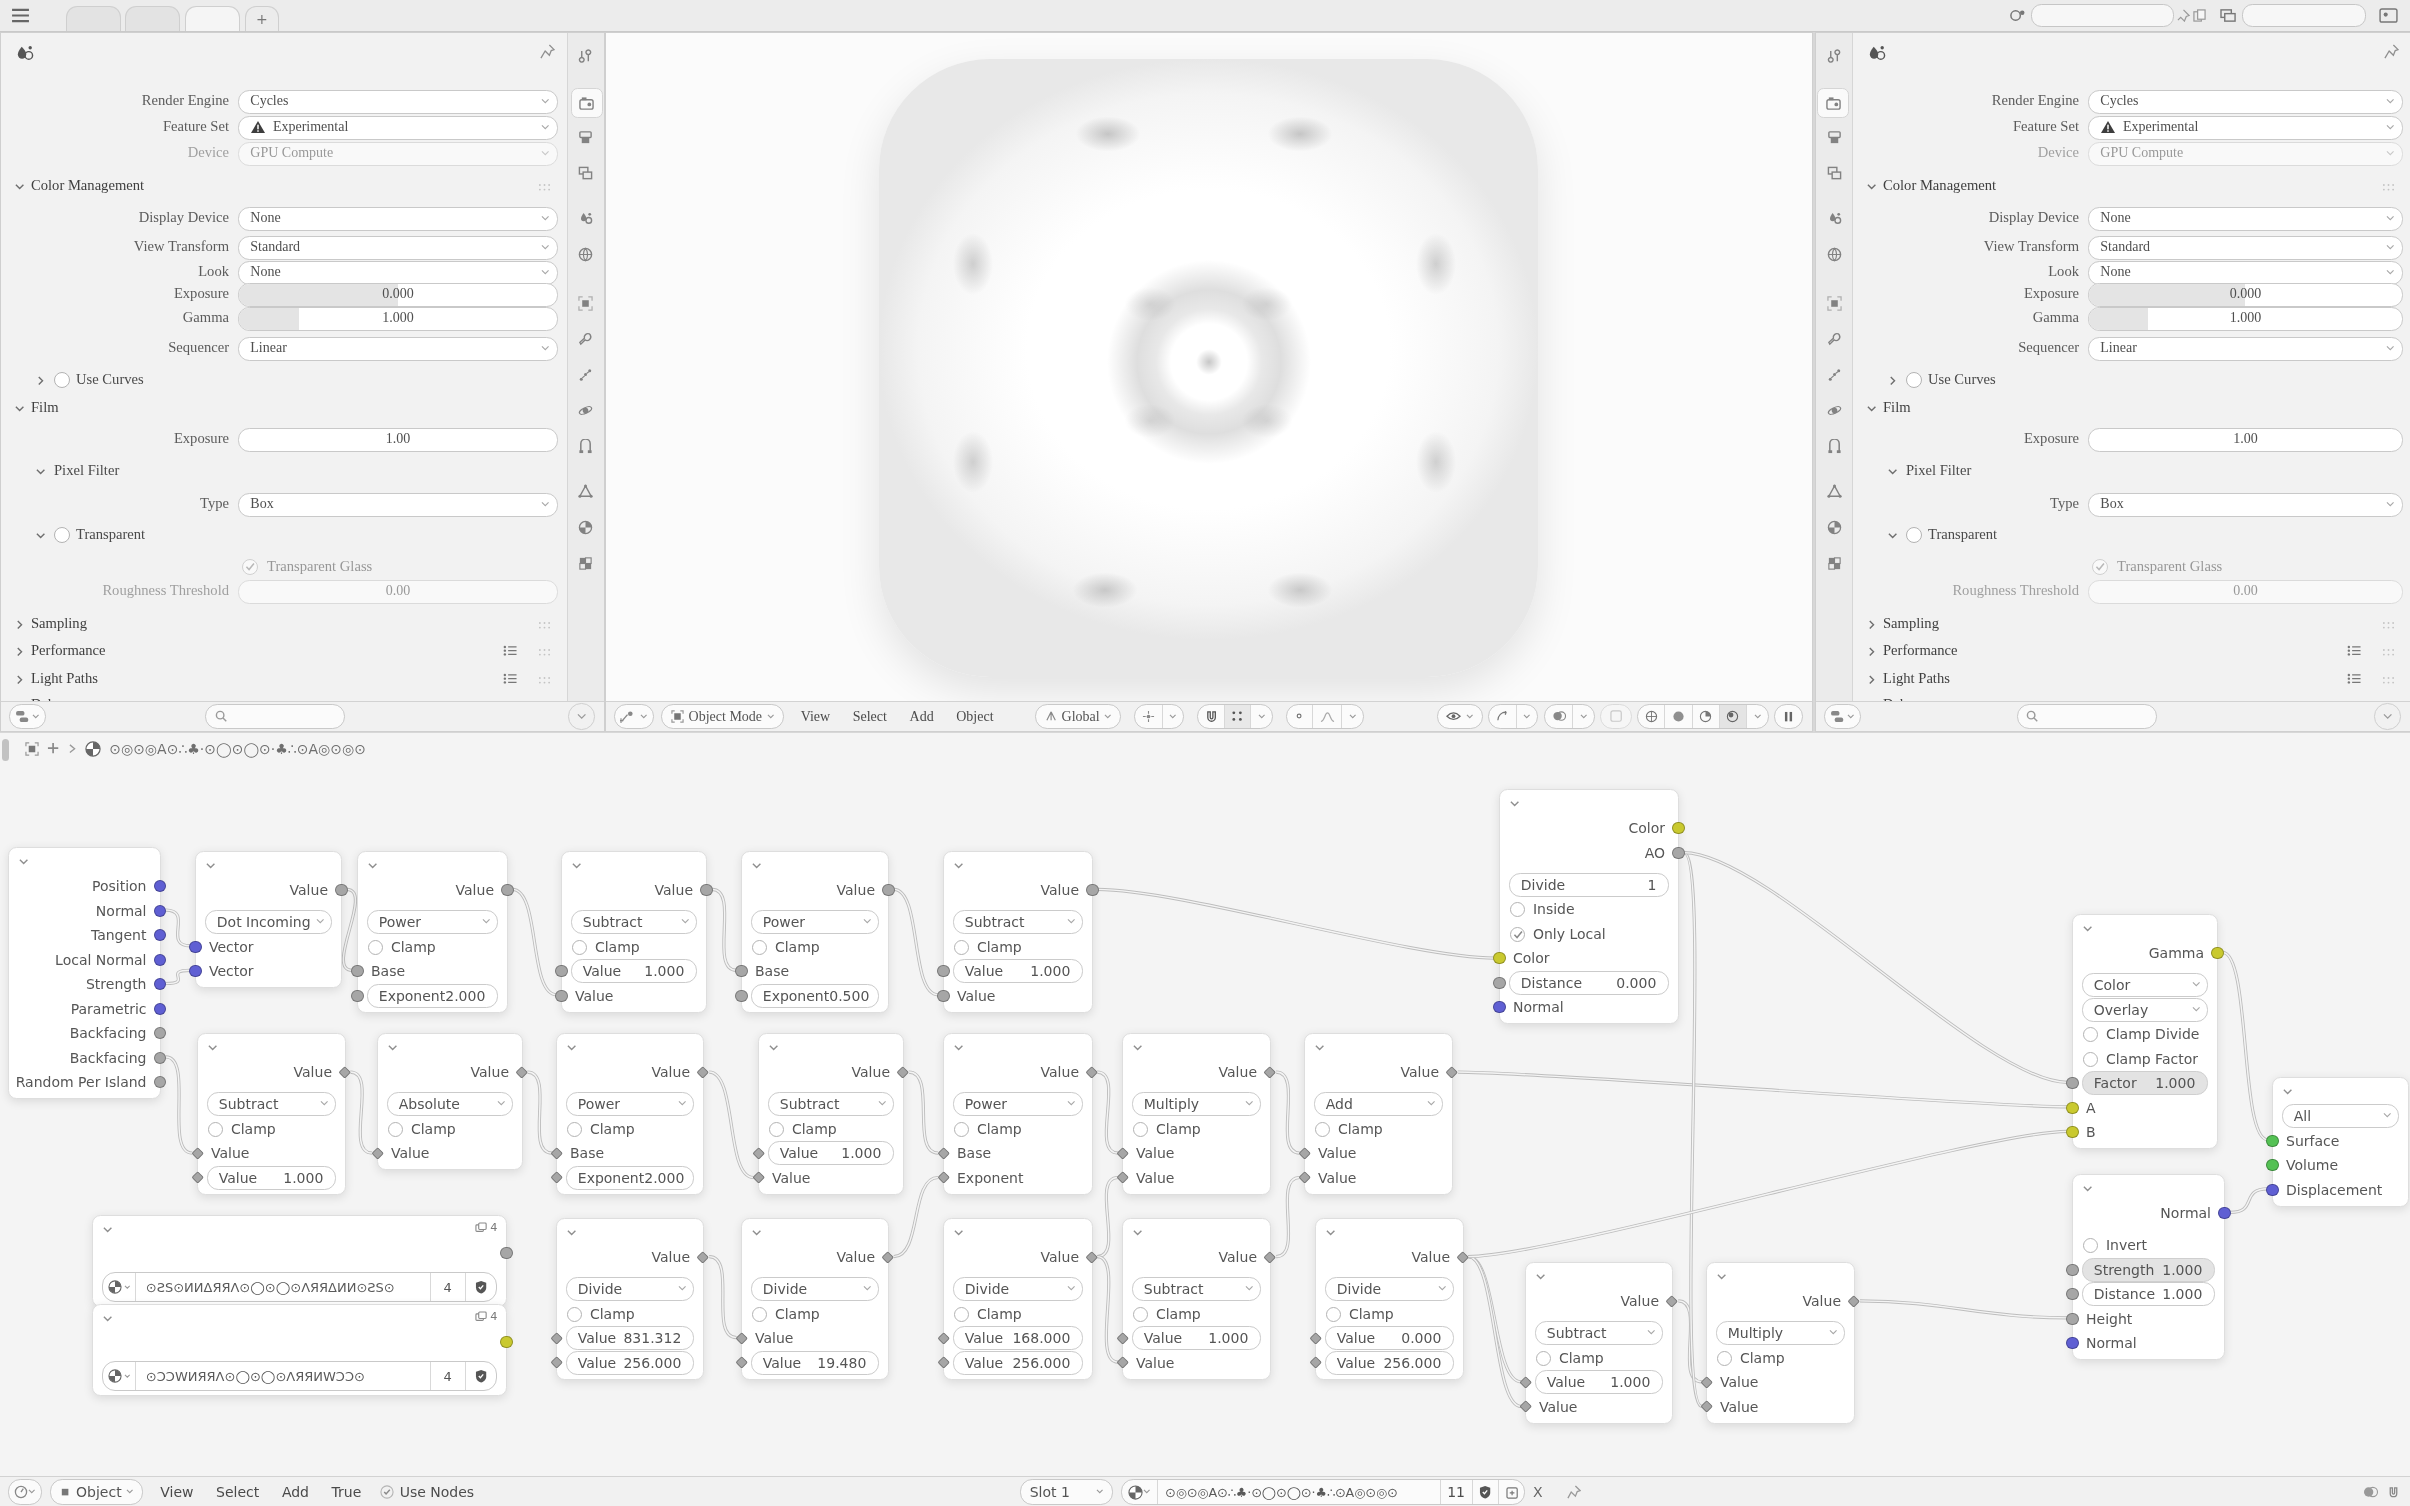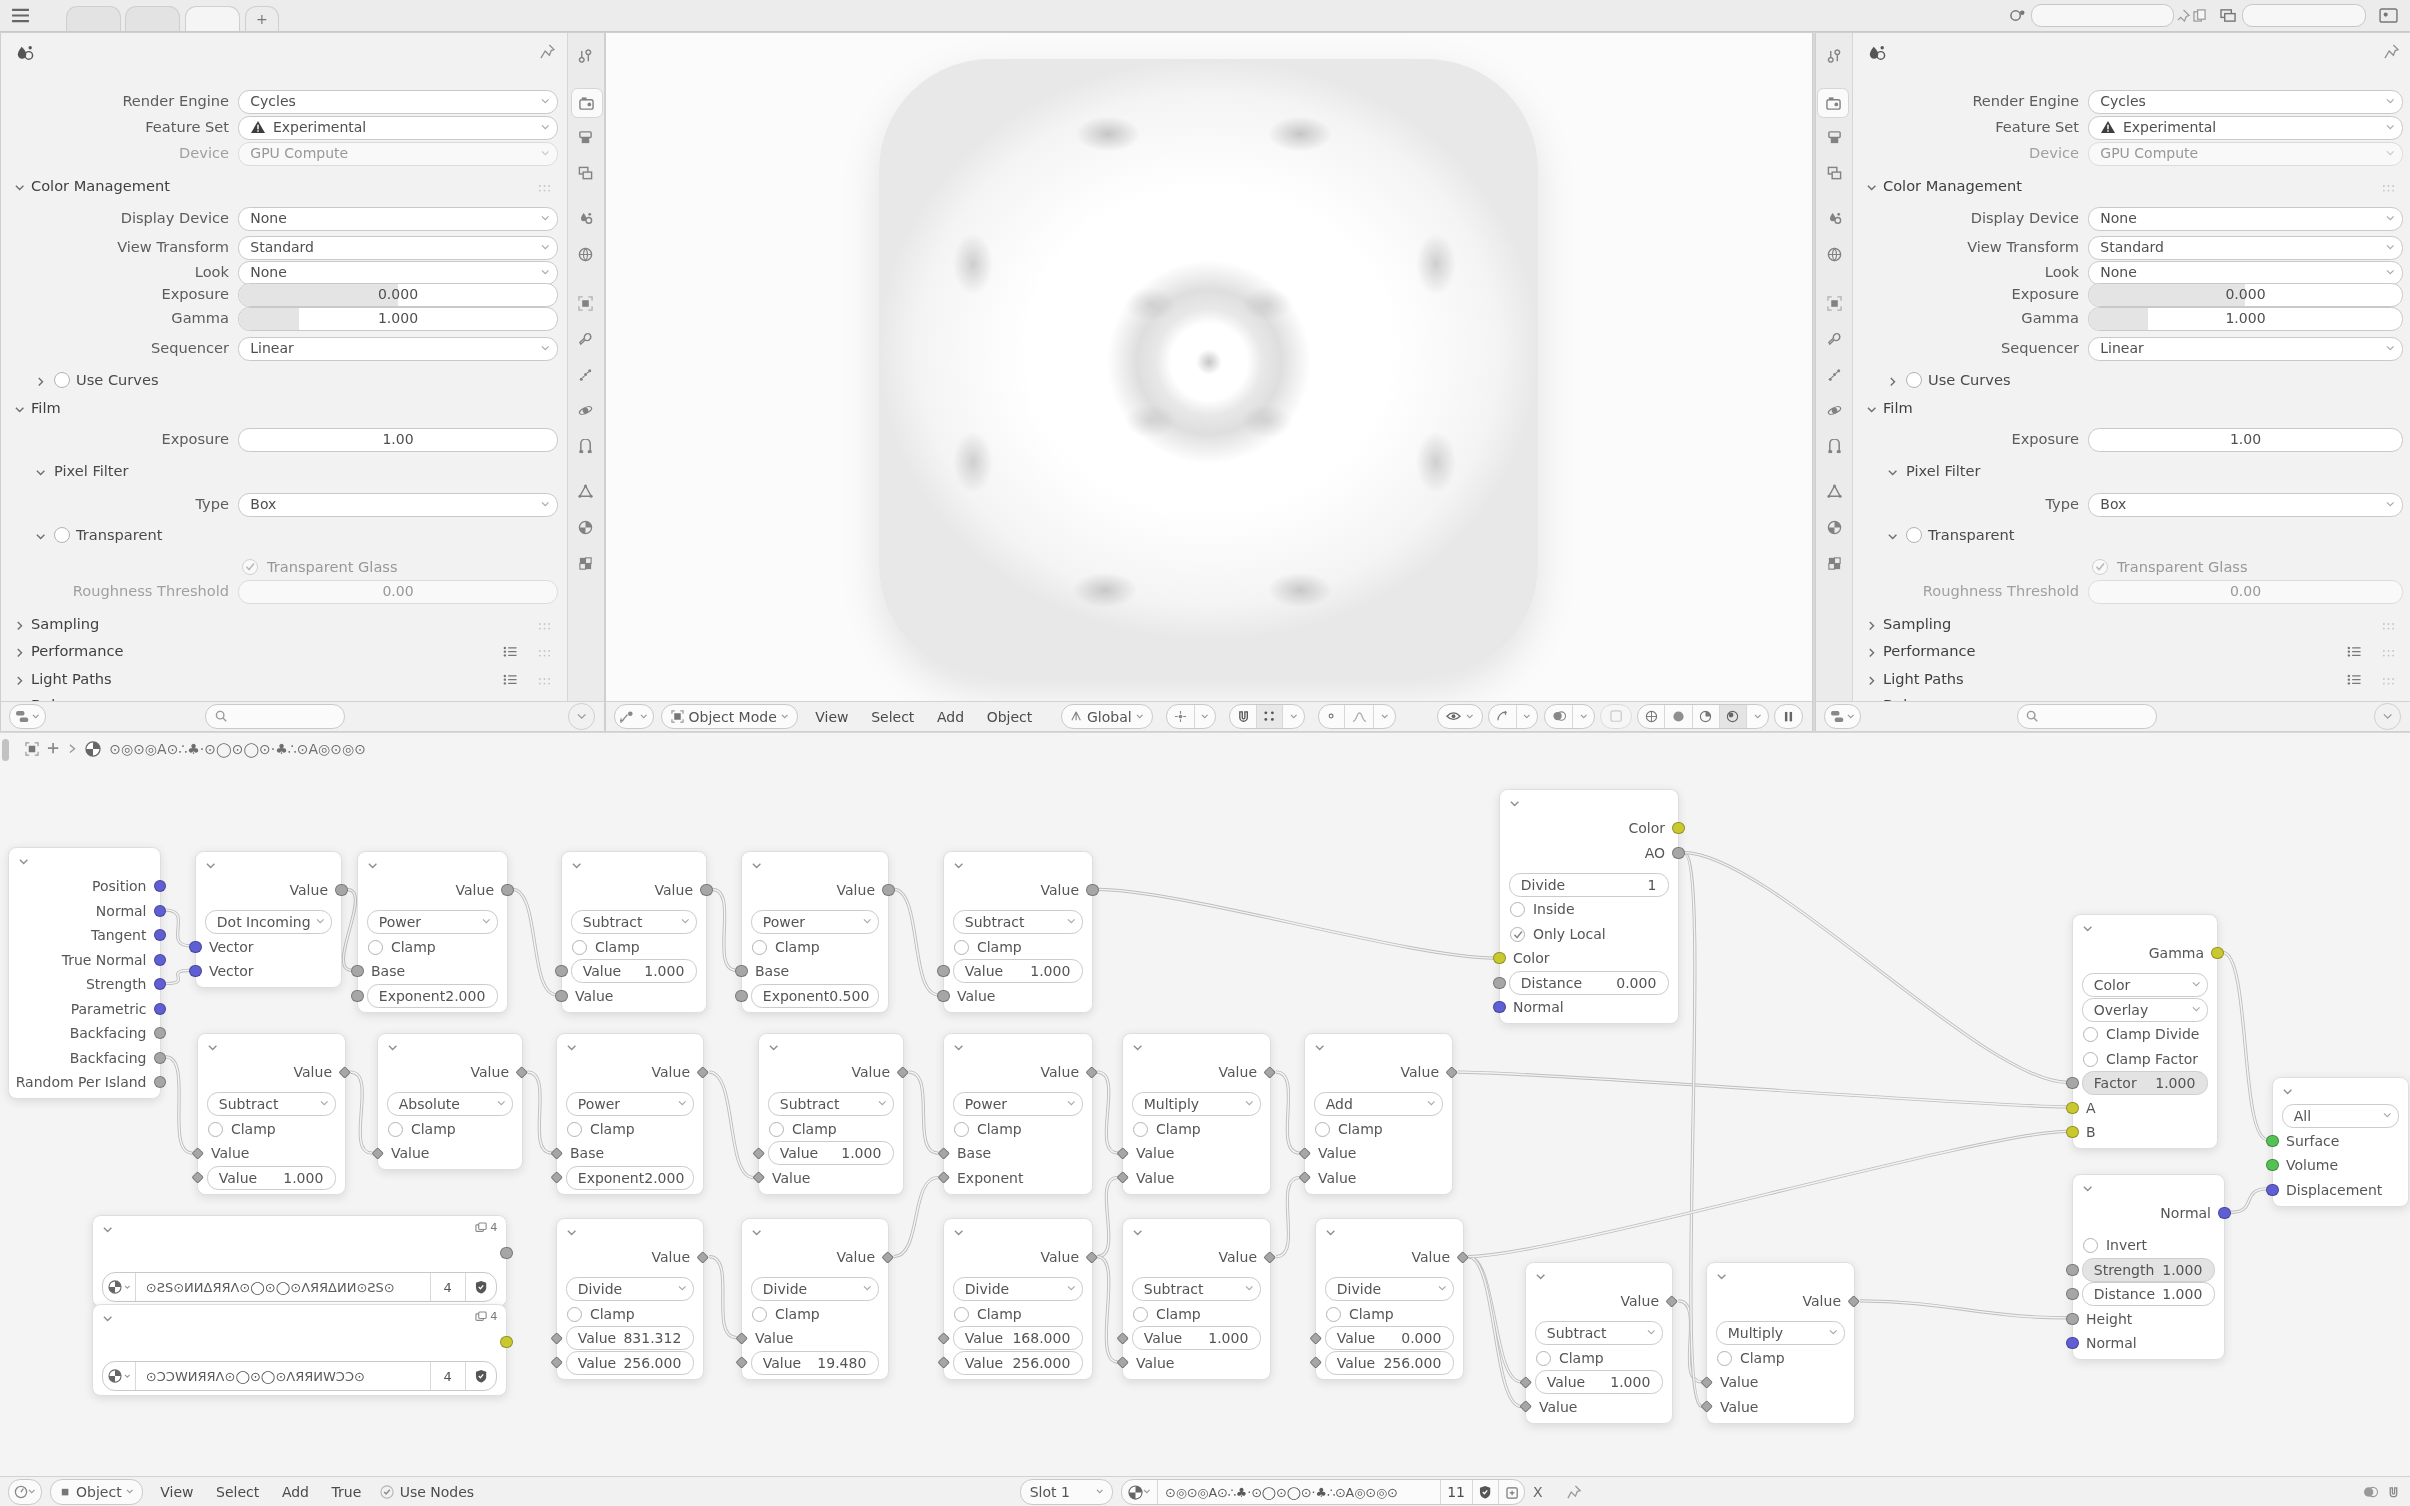--- a/index.html
+++ b/index.html
@@ -1,19 +1,19 @@
 <!DOCTYPE html>
 <html style="font-size:15px"><head>
 <meta charset="utf-8">
 <style>
   html,body{margin:0;padding:0;}
   #root{position:relative;width:2411px;height:1507px;background:#d7d7d7;
         font-family:"DejaVu Sans","Liberation Sans",sans-serif;color:#4d4d4d;
         -webkit-font-smoothing:antialiased;overflow:hidden;font-size:14px;}
-  .editor{position:absolute;background:#f2f2f2;border:0.9px solid #cfcfcf;box-sizing:border-box;}
+  .editor{position:absolute;background:#f2f2f2;border:0.9px solid #cfcfcf;box-sizing:border-box;font-family:Liberation Serif, serif;}
   
   #topbar{position:absolute;left:0;top:0;width:2411px;height:31px;background:#ececec;border-bottom:0.9px solid #c9c9c9;display:flex;align-items:center;}
   .wtab{width:53px;height:24.5px;background:#e3e3e3;border:0.9px solid #cfcfcf;border-bottom:none;border-radius:11.3px 11.3px 0 0;margin-right:4.7px;align-self:flex-end;}
   .wtab.active{background:#f5f5f5;}
   .wtab.plus{width:32px;display:flex;align-items:center;justify-content:center;color:#777;background:#ececec;}
   .tb-field{height:21px;border:0.9px solid #c6c6c6;border-radius:10.4px;background:#f7f7f7;}
   .ibtn{display:flex;align-items:center;justify-content:center;color:#767676;}
   
   .prow{position:absolute;height:22.6px;}
   .plabel{position:absolute;top:1.9px;font-size:14.6px;color:#5c5c5c;text-align:right;white-space:nowrap;}
@@ -1082,21 +1082,21 @@
         <div class="node" style="left: 7.5px; top: 114px; width: 153px; height: 252px;">
           <svg class="nhead" width="11.3" height="11.3" viewBox="0 0 12 12">
             <path d="M2 4l4 4 4-4" fill="none" stroke="#8f8f8f" stroke-width="1.5"></path>
           </svg>
           <div class="nrow lout" style="top:26px;">Position</div>
           <span class="sockc" style="background:#5f5fd3;right:-6.6px;top:32px;"></span>
           <div class="nrow lout" style="top:51px;">Normal</div>
           <span class="sockc" style="background:#5f5fd3;right:-6.6px;top:57px;"></span>
           <div class="nrow lout" style="top:75px;">Tangent</div>
           <span class="sockc" style="background:#5f5fd3;right:-6.6px;top:81px;"></span>
-          <div class="nrow lout" style="top:100px;">True Normal</div>
+          <div class="nrow lout" style="top:100px;">Local Normal</div>
           <span class="sockc" style="background:#5f5fd3;right:-6.6px;top:106px;"></span>
           <div class="nrow lout" style="top:124px;">Strength</div>
           <span class="sockc" style="background:#5f5fd3;right:-6.6px;top:130px;"></span>
           <div class="nrow lout" style="top:149px;">Parametric</div>
           <span class="sockc" style="background:#5f5fd3;right:-6.6px;top:155px;"></span>
           <div class="nrow lout" style="top:173px;">Backfacing</div>
           <span class="sockc" style="background:#a6a6a6;right:-6.6px;top:179px;"></span>
           <div class="nrow lout" style="top:198px;">Backfacing</div>
           <span class="sockc" style="background:#a6a6a6;right:-6.6px;top:204px;"></span>
           <div class="nrow lout" style="top:222px;">Random Per Island</div>

